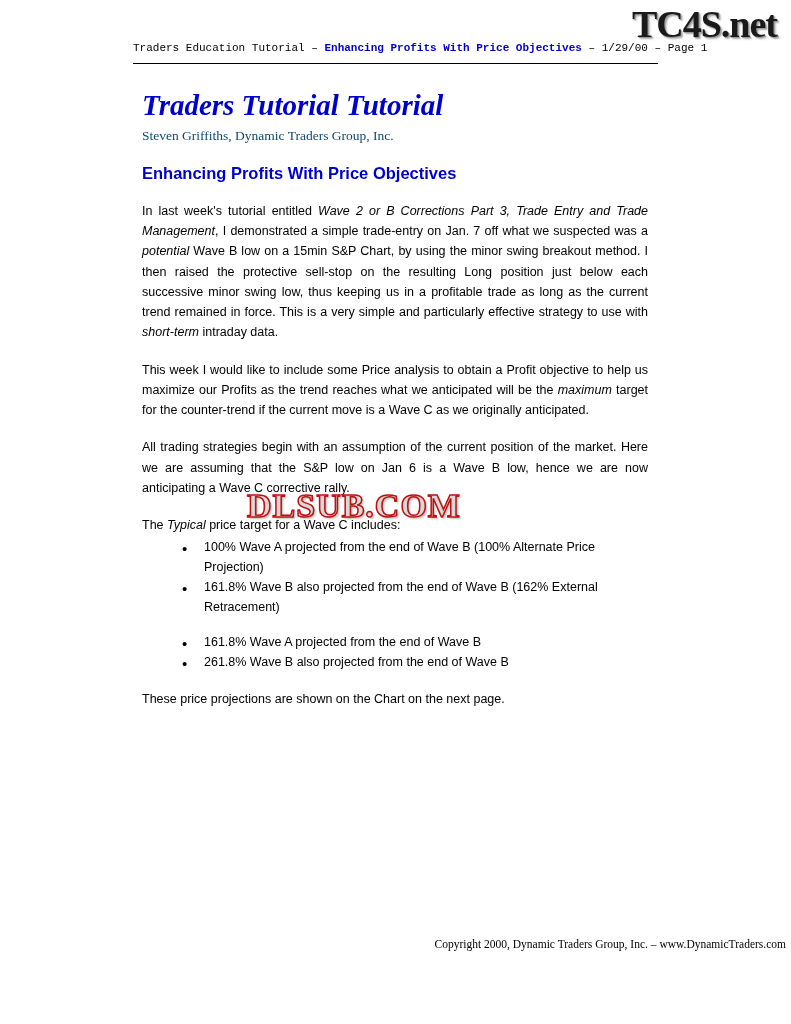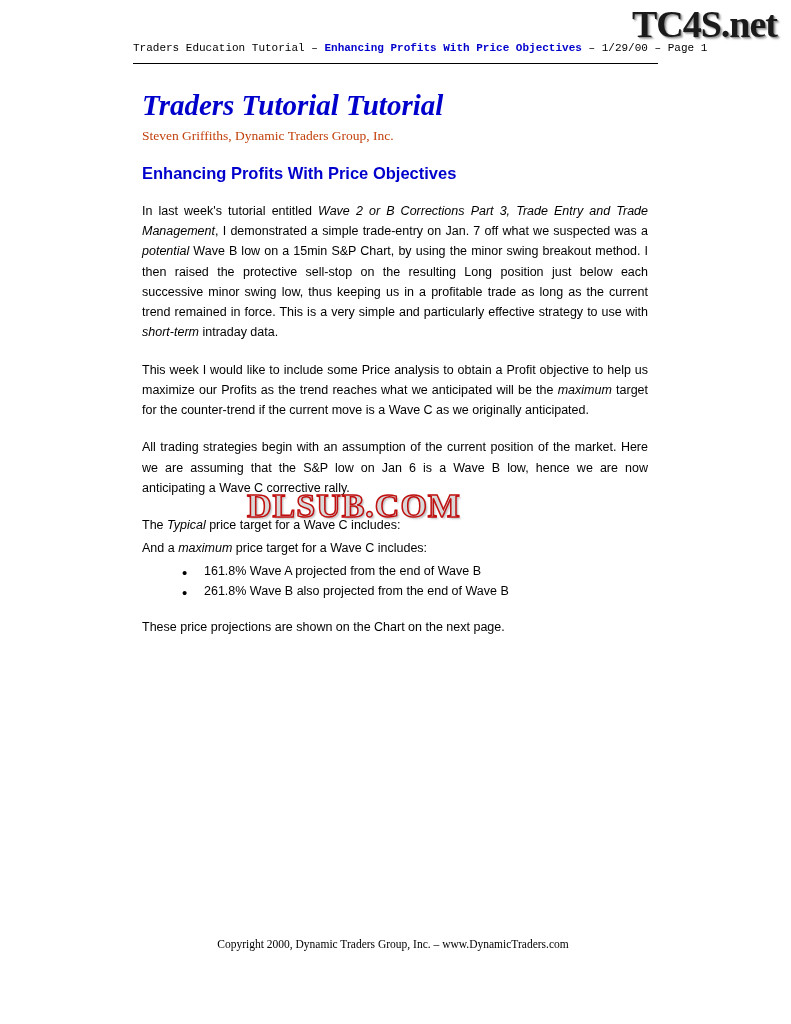--- a/index.html
+++ b/index.html
@@ -75,21 +75,21 @@
     font-weight: bold;
     font-size: 29px;
     color: #0000cc;
     margin: 0 0 6px 0;
     line-height: 1.1;
   }
 
   .byline {
     font-family: "Liberation Serif", serif;
     font-size: 13.5px;
-    color: #c2410c;
+    color: #0c4a6e;
     margin: 0 0 20px 0;
   }
 
   .section-title {
     font-family: "Liberation Sans", sans-serif;
     font-weight: bold;
     font-size: 16.5px;
     color: #0000cc;
     margin: 0 0 18px 0;
   }
@@ -154,21 +154,21 @@
     text-shadow: 0 0 1px #c01010, 2px 2px 2px rgba(0,0,0,0.25);
     pointer-events: none;
   }
 
   
   .footer-copyright {
     position: absolute;
     top: 938px;
     left: 0;
     width: 786px;
-    text-align: center;
+    text-align: right;
     font-family: "Liberation Serif", serif;
     font-size: 11.5px;
     color: #000;
   }
 
   .tx-watermark {
     position: absolute;
     bottom: 8px;
     right: 16px;
     font-family: "Liberation Serif", serif;
@@ -206,24 +206,25 @@
     <p class="body-text">
       <span>This week I would like to include some Price analysis to obtain a Profit objective to help us maximize our Profits as the trend reaches what we anticipated will be the </span><span class="it">maximum</span><span> target for the counter-trend if the current move is a Wave C as we originally anticipated.</span>
     </p>
 
     <p class="body-text">All trading strategies begin with an assumption of the current position of the market. Here we are assuming that the S&amp;P low on Jan 6 is a Wave B low, hence we are now anticipating a Wave C corrective rally.</p>
 
     <div class="lead-line">
       <span>The </span><span class="it">Typical</span><span> price target for a Wave C includes:</span>
     </div>
 
-
-    <div class="lead-line">
-      <span>And a </span><span class="it">maximum</span><span> price target for a Wave C includes:</span>
-    </div>
+    <ul class="bullets">
+      <li>100% Wave A projected from the end of Wave B (100% Alternate Price Projection)</li>
+      <li>161.8% Wave B also projected from the end of Wave B (162% External Retracement)</li>
+    </ul>
+
 
     <ul class="bullets">
       <li>161.8% Wave A projected from the end of Wave B</li>
       <li>261.8% Wave B also projected from the end of Wave B</li>
     </ul>
 
     <p class="body-text last gap-after">These price projections are shown on the Chart on the next page.</p>
 
   </div>
 

